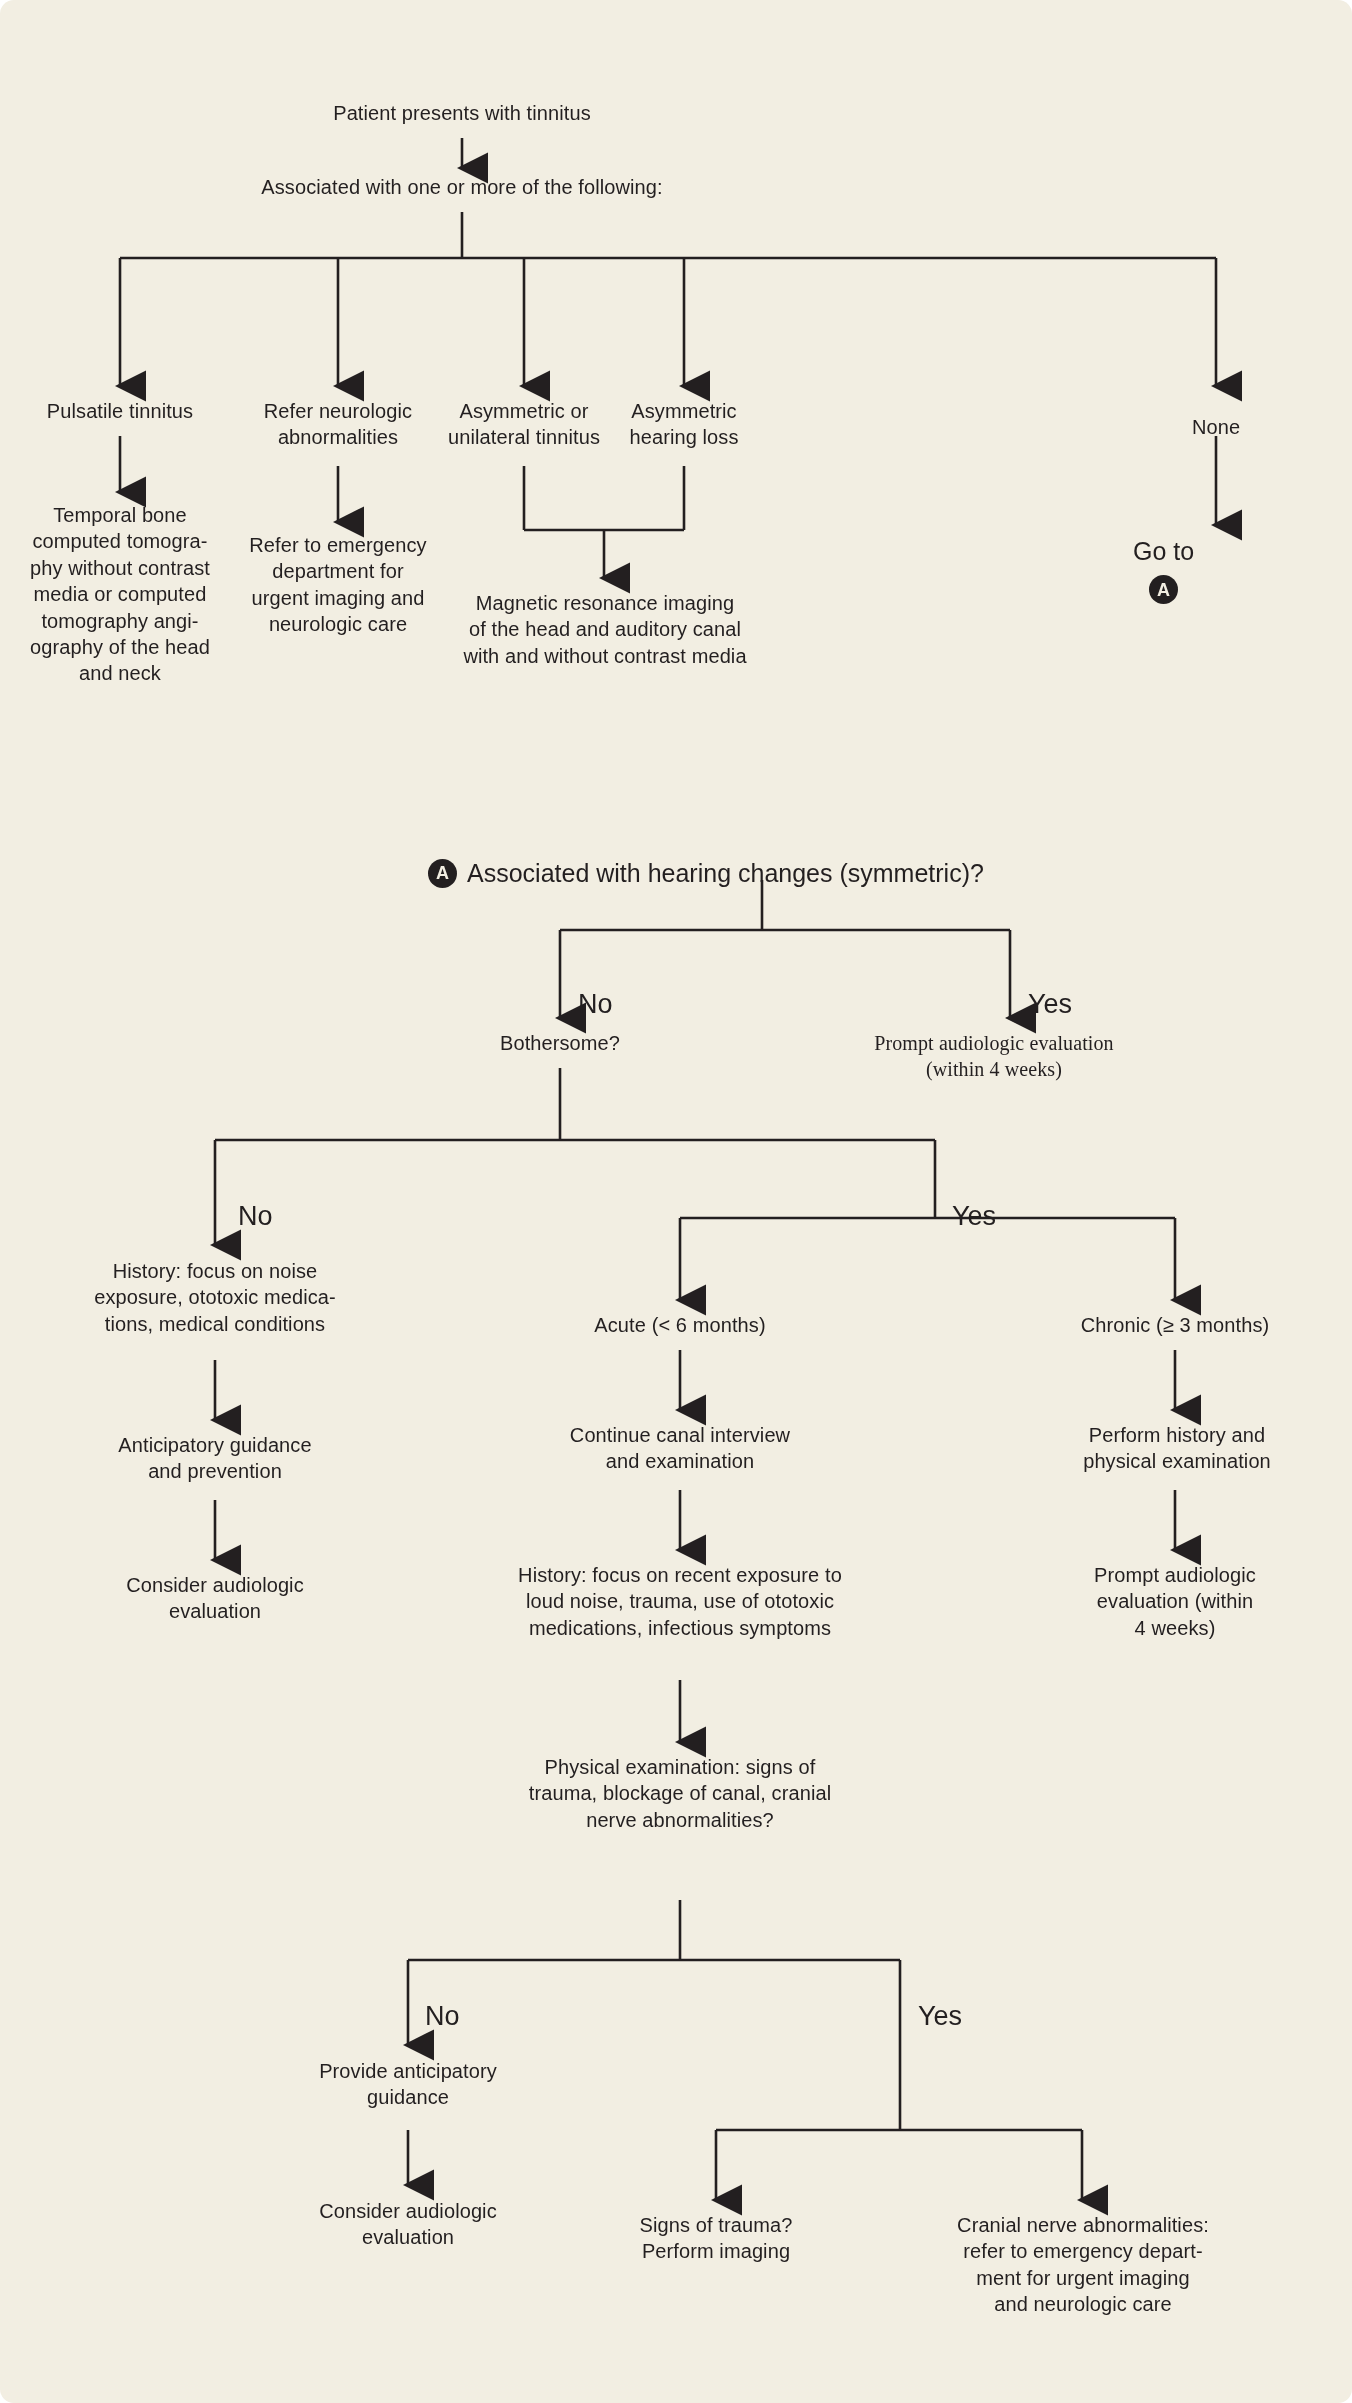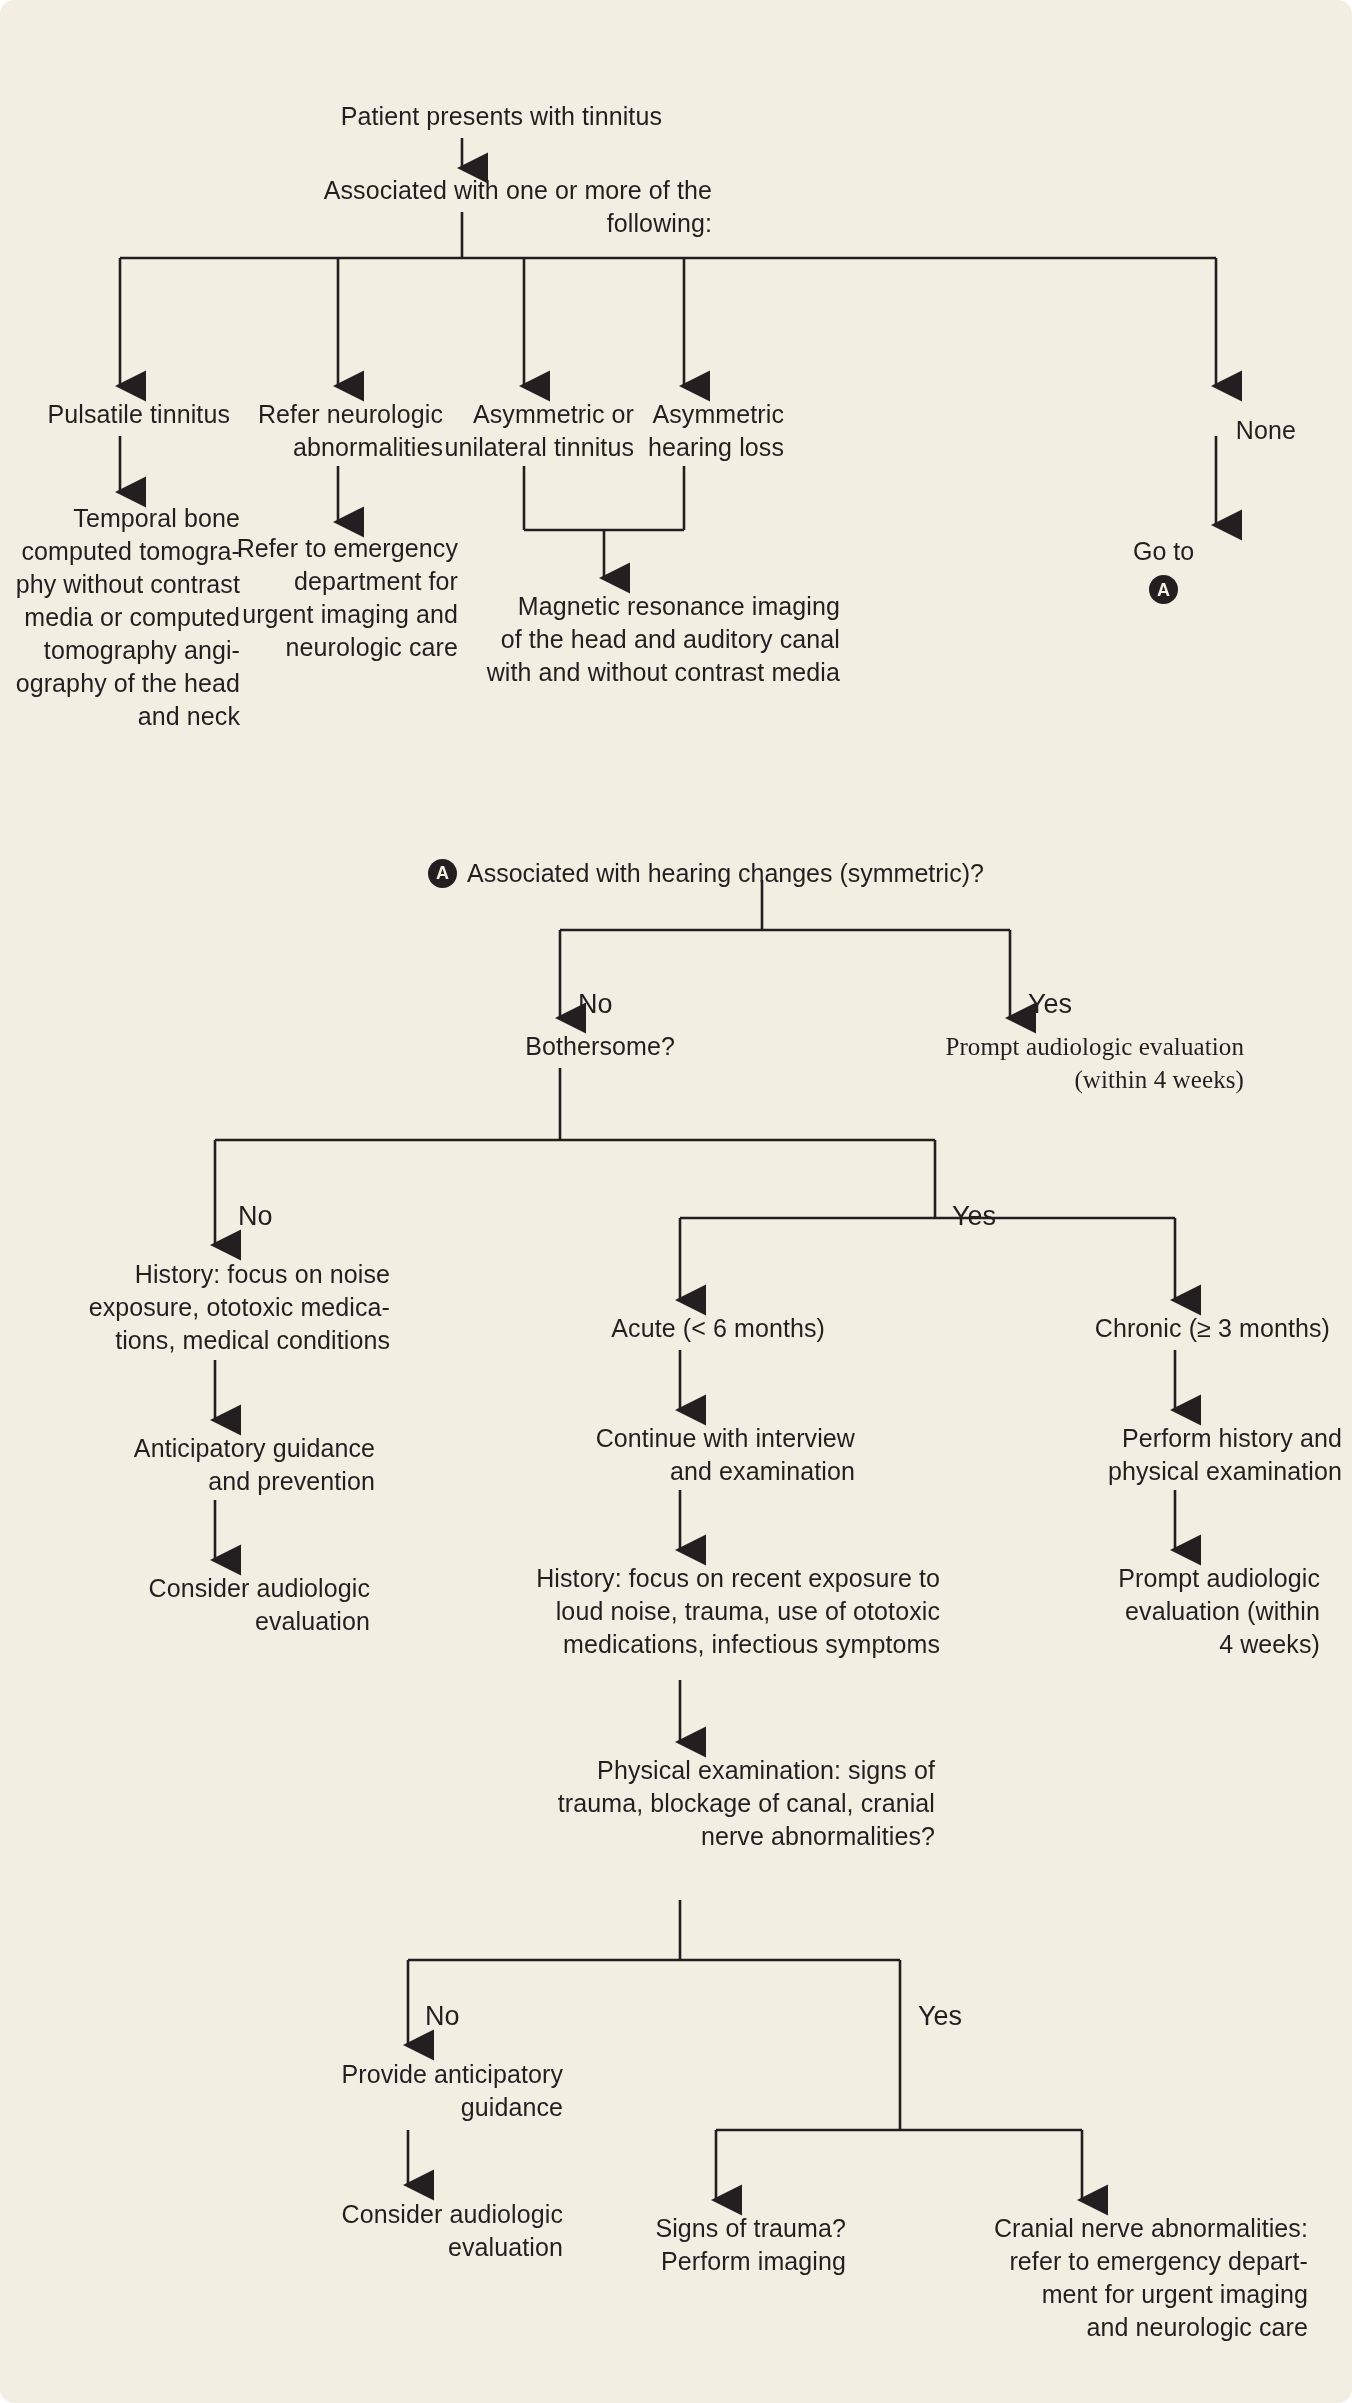--- a/index.html
+++ b/index.html
@@ -19,22 +19,22 @@
   }
   #wires {
     position: absolute;
     left: 0; top: 0;
     width: 1352px;
     height: 2403px;
     pointer-events: none;
   }
   .node {
     position: absolute;
-    text-align: right;
-    font-size: 25px;
+    text-align: center;
+    font-size: 20px;
     line-height: 1.32;
     color: #231f20;
     white-space: pre-line;
     letter-spacing: 0.1px;
   }
   .edge-label {
     position: absolute;
     font-size: 27px;
     line-height: 1.2;
     color: #231f20;
@@ -203,21 +203,21 @@
   <div class="node" style="left:55px; top:1432px; width:320px;">Anticipatory guidance
 and prevention</div>
 
   <div class="node" style="left:60px; top:1572px; width:310px;">Consider audiologic
 evaluation</div>
 
   <div class="node" style="left:535px; top:1312px; width:290px;">Acute (&lt; 6 months)</div>
 
   <div class="node" style="left:1020px; top:1312px; width:310px;">Chronic (≥ 3 months)</div>
 
-  <div class="node" style="left:505px; top:1422px; width:350px;">Continue with interview
+  <div class="node" style="left:505px; top:1422px; width:350px;">Continue canal interview
 and examination</div>
 
   <div class="node" style="left:1012px; top:1422px; width:330px;">Perform history and
 physical examination</div>
 
   <div class="node" style="left:420px; top:1562px; width:520px;">History: focus on recent exposure to
 loud noise, trauma, use of ototoxic
 medications, infectious symptoms</div>
 
   <div class="node" style="left:1030px; top:1562px; width:290px;">Prompt audiologic

